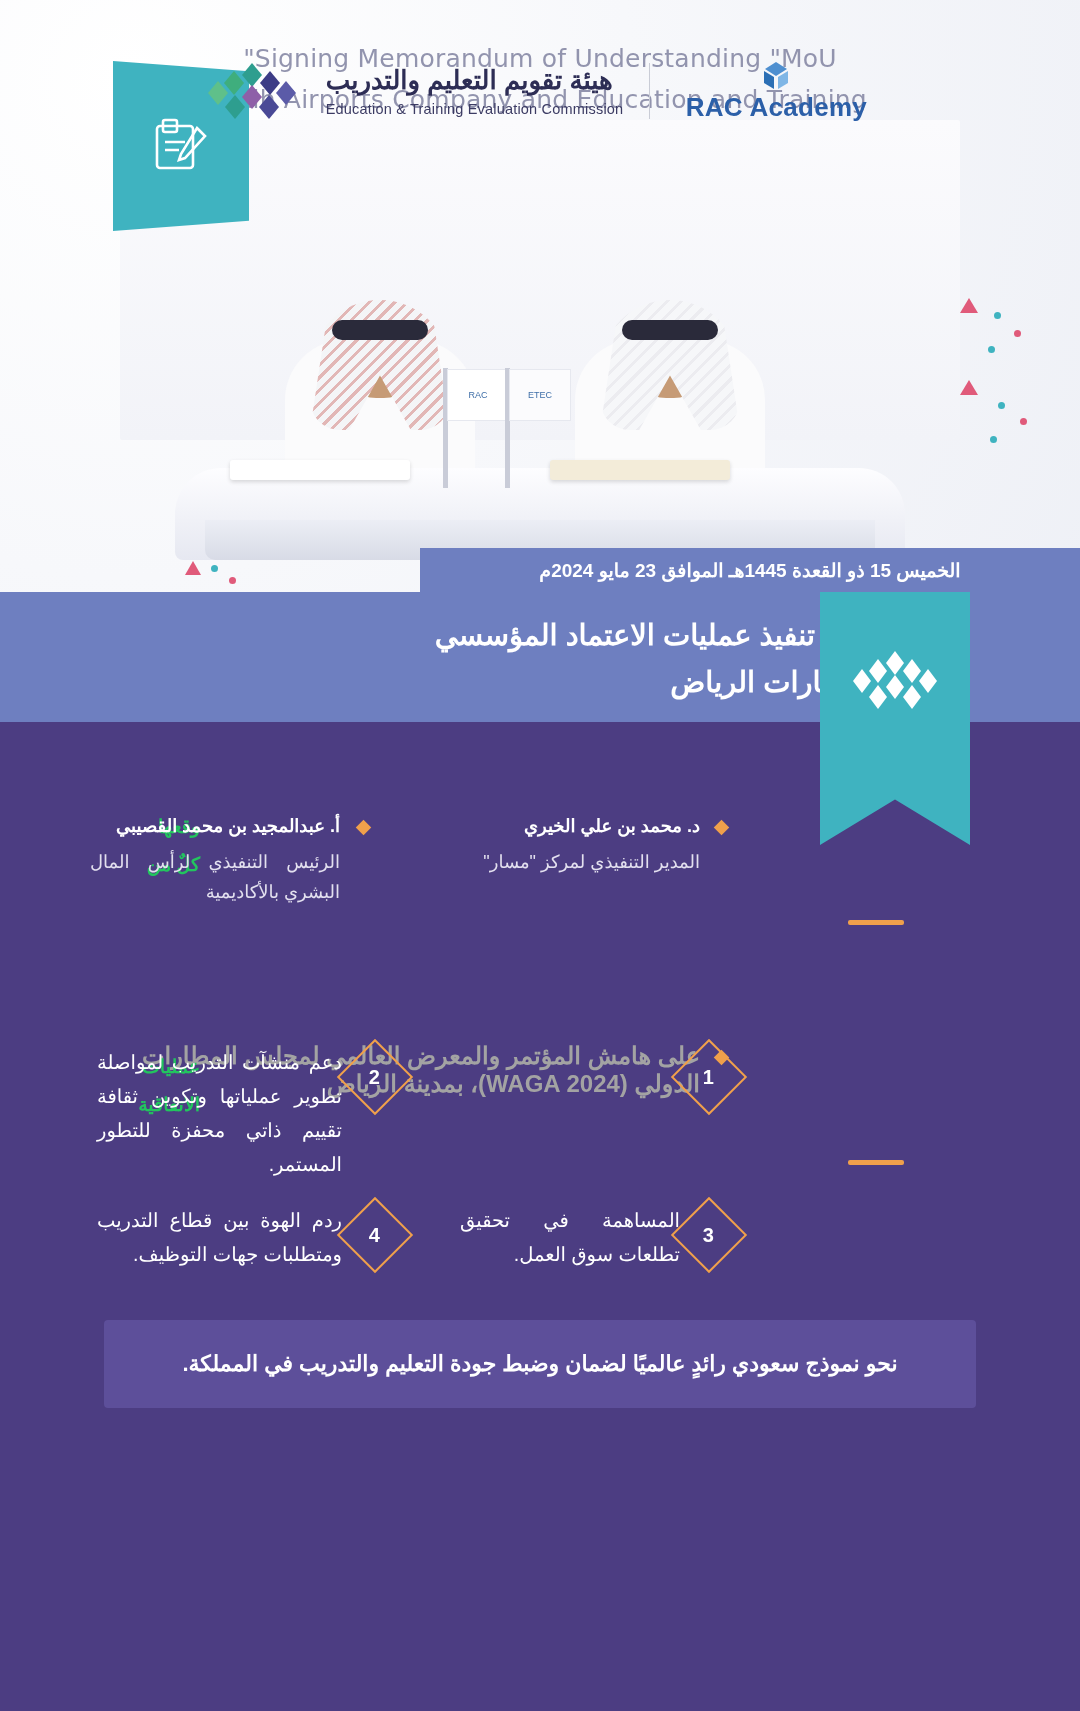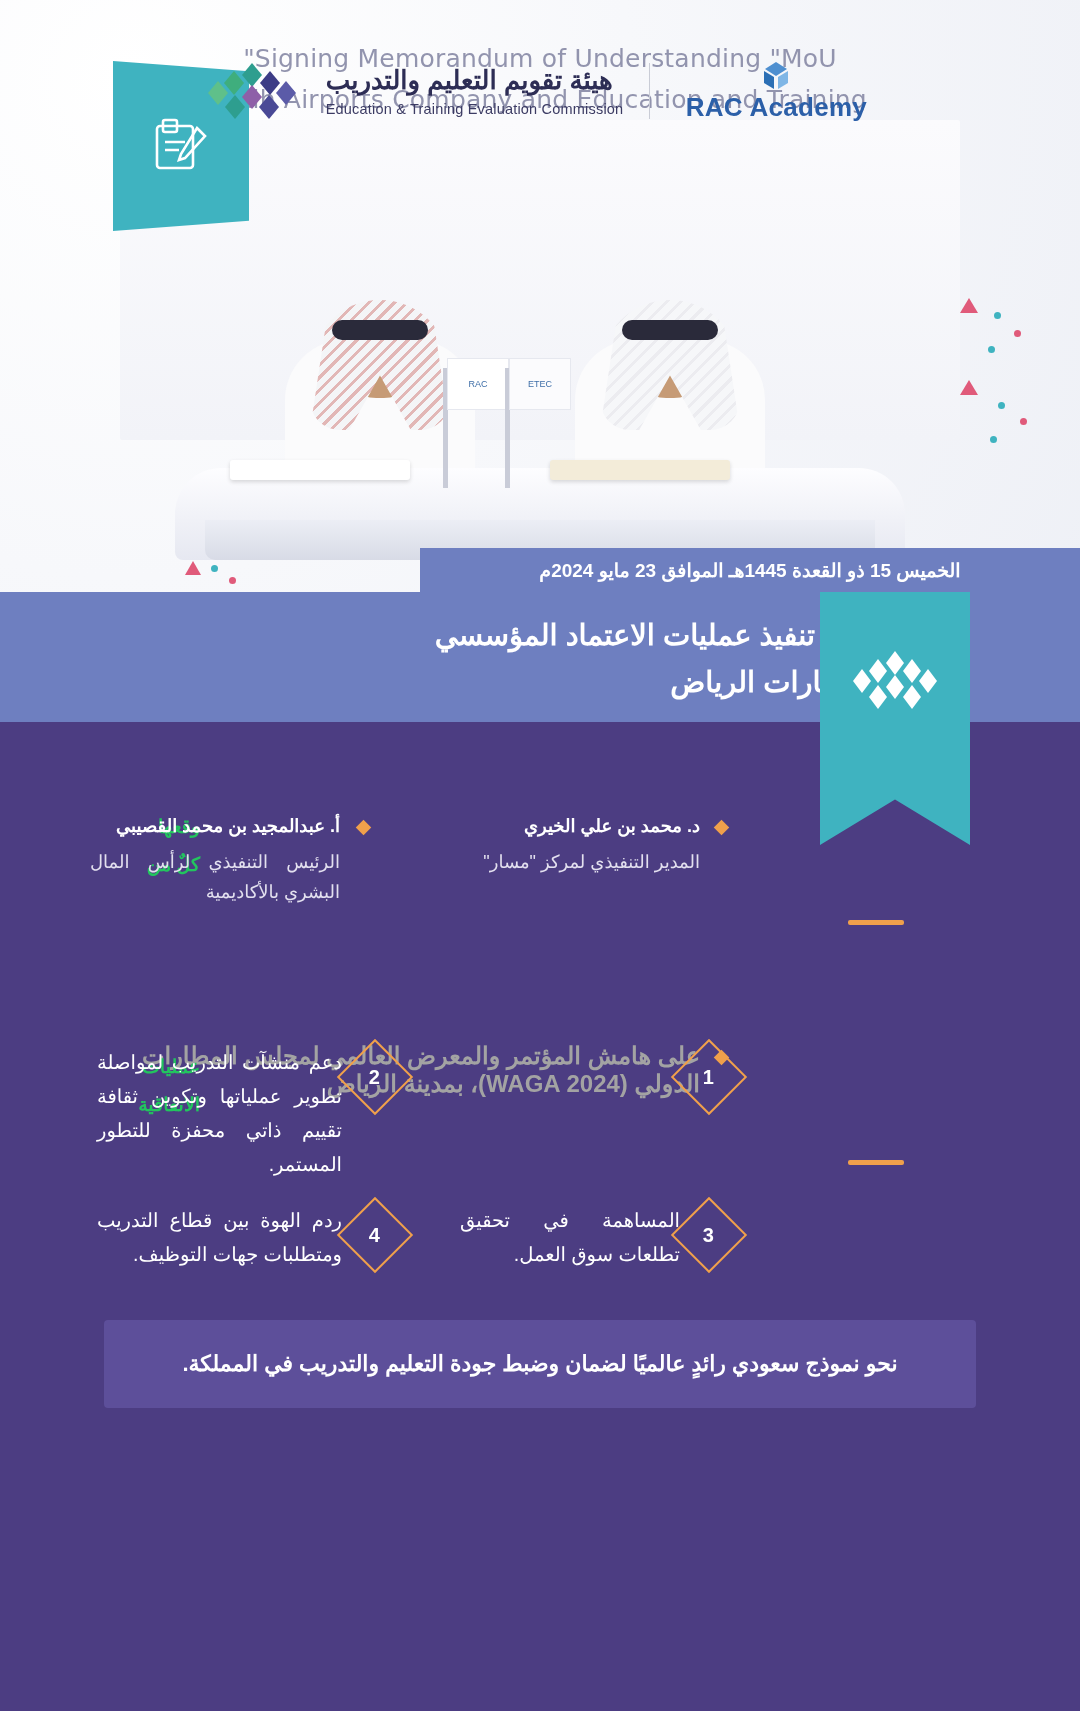--- a/index.html
+++ b/index.html
@@ -87,21 +87,21 @@
   }
   .person { position: absolute; bottom: 70px; }
   .p-thobe { position: absolute; width: 190px; height: 150px; background:#fbfbfc; border-radius: 60px 60px 0 0; bottom:0; left:0;}
   .p-head { position:absolute; width: 74px; height: 86px; background:#c69b76; border-radius: 38px 38px 34px 34px; left: 58px; bottom: 92px;}
   .p-ghutra { position:absolute; width: 140px; height: 130px; left: 25px; bottom: 60px;
      background: repeating-linear-gradient(135deg,#f4f5f7 0 6px,#e2b7b6 6px 9px);
      border-radius: 70px 70px 30px 30px; clip-path: polygon(14% 0,86% 0,100% 100%,72% 100%,50% 58%,28% 100%,0 100%);}
   .p-agal { position:absolute; width: 96px; height: 20px; background:#2a2a3a; border-radius: 10px; left: 47px; bottom: 150px;}
   .paper { position:absolute; height: 20px; border-radius: 3px; bottom: 80px; background:#fff; box-shadow: 0 2px 4px rgba(0,0,0,.15);}
   .flagpole { position:absolute; width: 5px; height: 120px; background:#c9ccd8; bottom: 72px;}
-  .flag { position:absolute; width: 62px; height: 52px; background:#ffffff; border:1px solid #e6e8ef; bottom: 150px;}
+  .flag { position:absolute; width: 62px; height: 52px; background:#ffffff; border:1px solid #e6e8ef; bottom: 139px;}
   .flag .crest{ position:absolute; left:50%; top:50%; transform:translate(-50%,-50%); font-size:9px; color:#3f6fa8;}
 
   
   .deco-right { position:absolute; right: 40px; top: 290px; width: 90px; height: 180px; z-index: 5;}
   .deco-left { position:absolute; left: 185px; top: 555px; width: 70px; height: 40px; z-index: 5;}
   .dot { position:absolute; width: 7px; height: 7px; border-radius: 50%; }
   .tri { position:absolute; width:0; height:0; }
 
   
   .date-bar {

